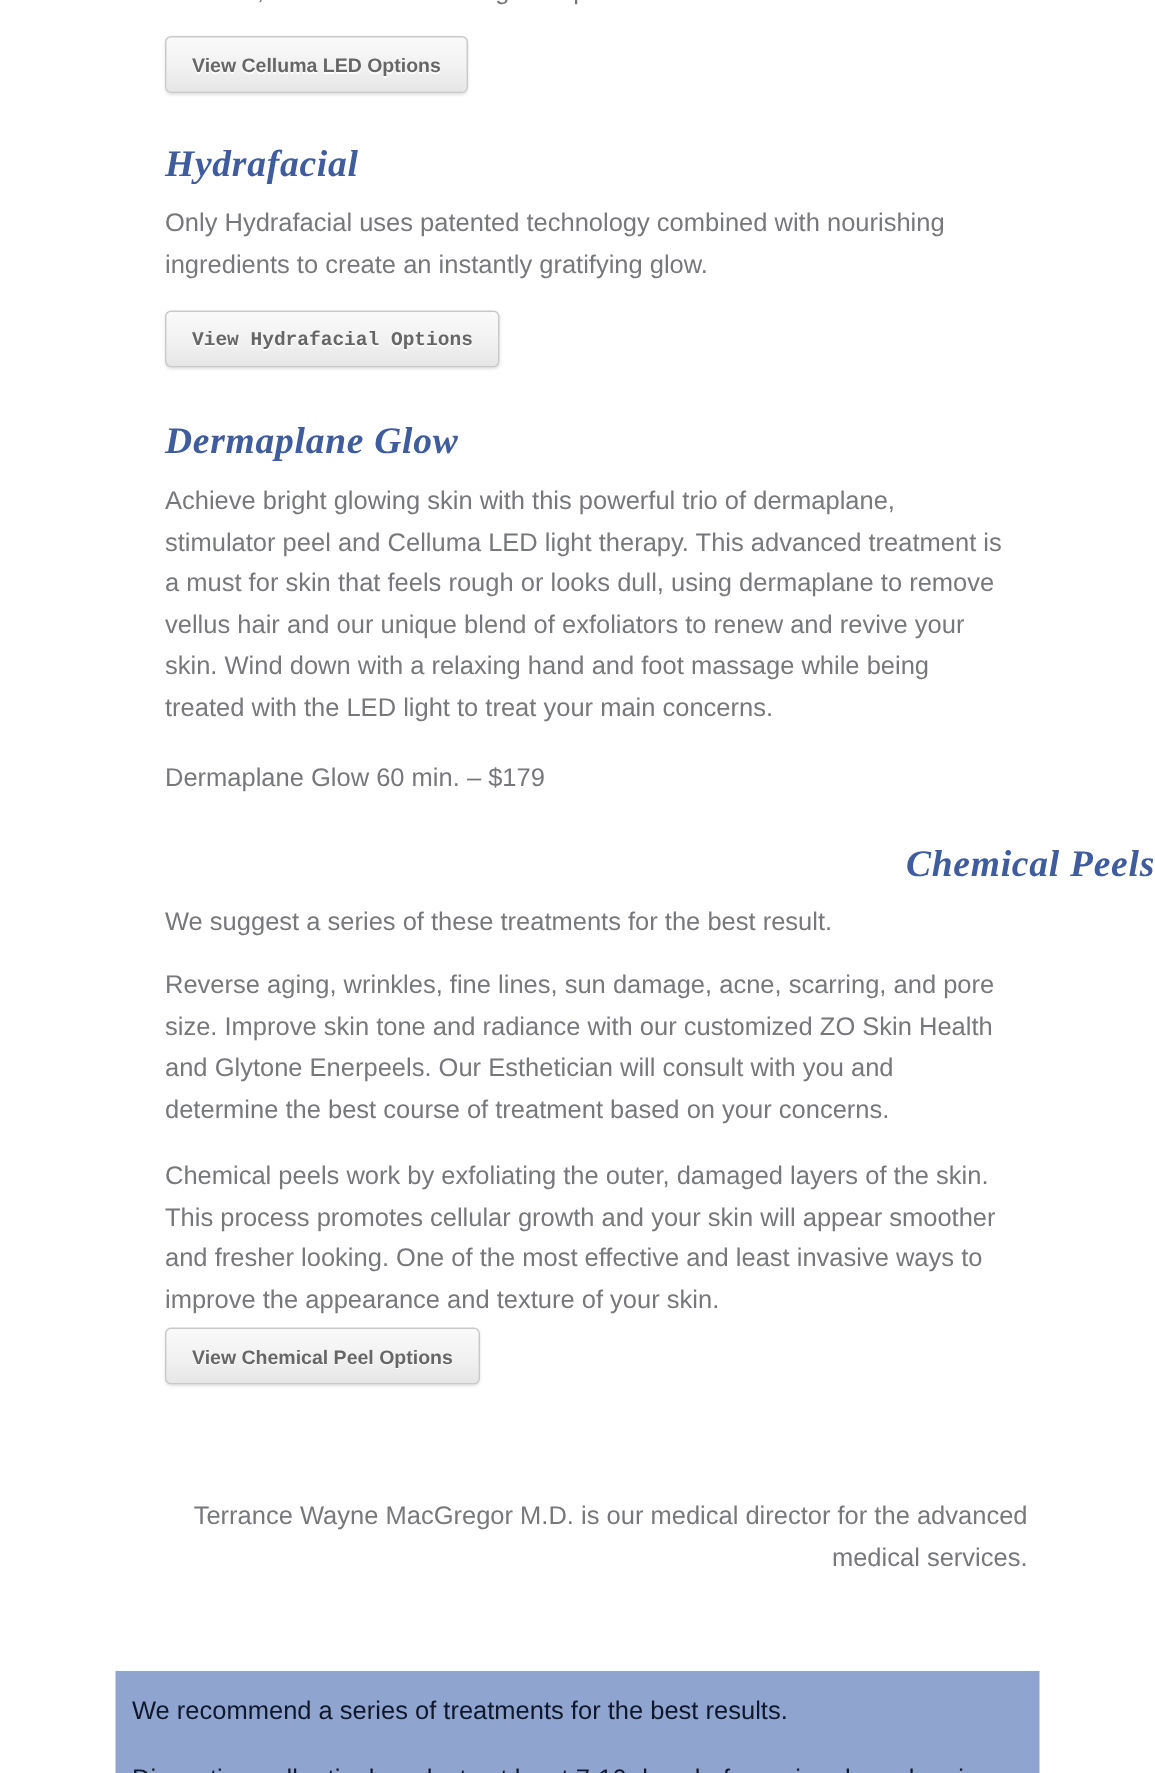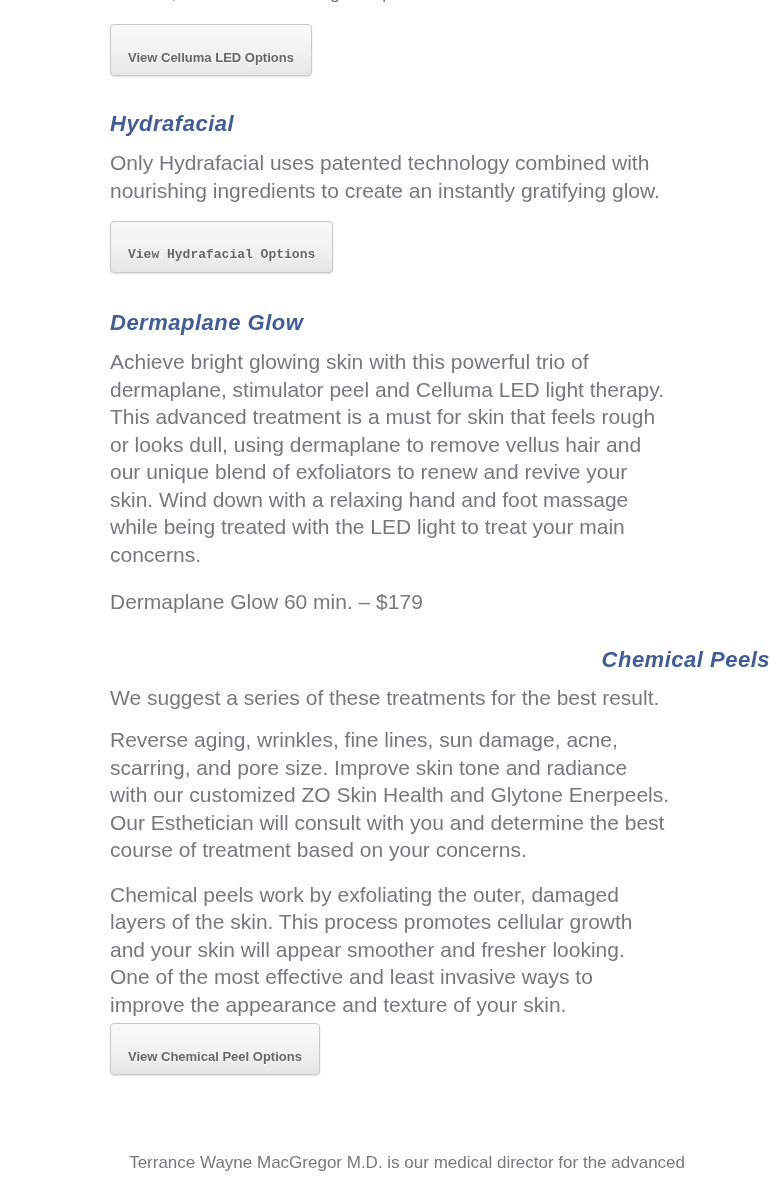--- a/index.html
+++ b/index.html
@@ -16,54 +16,54 @@
     top: -19px; left: 110px;
     width: 560px;
     font-size: 17px; line-height: 26px;
     color: #77787b;
     white-space: nowrap;
   }
 
   .btn {
     display: inline-block;
     margin-left: 110px;
-    padding: 25px 17px 10px 17px;
+    padding: 11px 17px 10px 17px;
     font-size: 13px;
     font-weight: 700;
     color: #666666;
     text-shadow: 0 1px 0 #ffffff;
     background: linear-gradient(to bottom, #fafafa 0%, #f1f1f1 55%, #e6e6e6 100%);
     border: 1px solid #c9c9c9;
     border-radius: 4px;
     box-shadow: 0 1px 2px rgba(0,0,0,0.12);
     cursor: pointer;
     font-family: "Liberation Sans", sans-serif;
   }
   .btn-celluma { margin-top: 24px; }
   .btn-hydrafacial { margin-top: 17px; font-family: Liberation Mono, monospace; }
   .btn-chemical { margin-top: 5px; }
 
   h2.script-heading {
     margin-left: 110px;
     color: #3e5c9e;
-    font-family: Liberation Sans, sans-serif;
+    font-family: Liberation Serif, serif;
     font-style: italic;
     font-weight: 700;
-    font-size: 22px;
+    font-size: 25px;
     line-height: 32px;
     letter-spacing: 0.5px;
   }
   .heading-hydrafacial { margin-top: 32px; }
   .heading-dermaplane { margin-top: 34px; }
   .heading-chemical { margin-top: 28px; text-align: right; }
 
   p.body-text {
     margin-left: 110px;
     width: 560px;
-    font-size: 21px;
+    font-size: 17px;
     line-height: 27.5px;
     color: #77787b;
   }
   .para-hydrafacial { margin-top: 9px; }
   .para-dermaplane { margin-top: 9px; }
   .para-price { margin-top: 20px; }
   .para-chem-intro { margin-top: 8px; }
   .para-chem-1 { margin-top: 17px; }
   .para-chem-2 { margin-top: 15px; }
 

